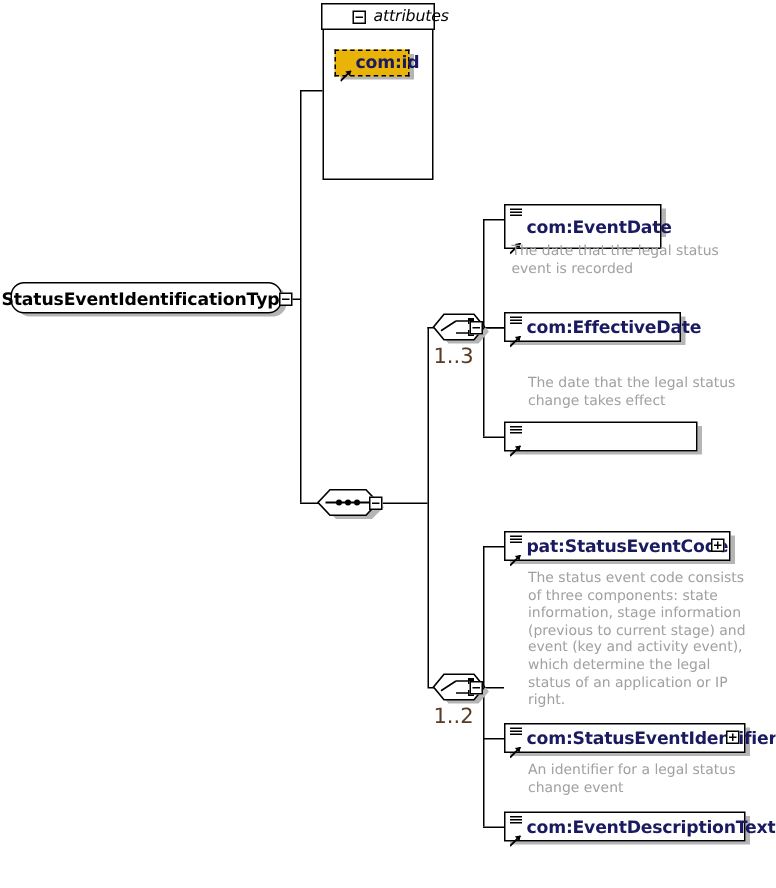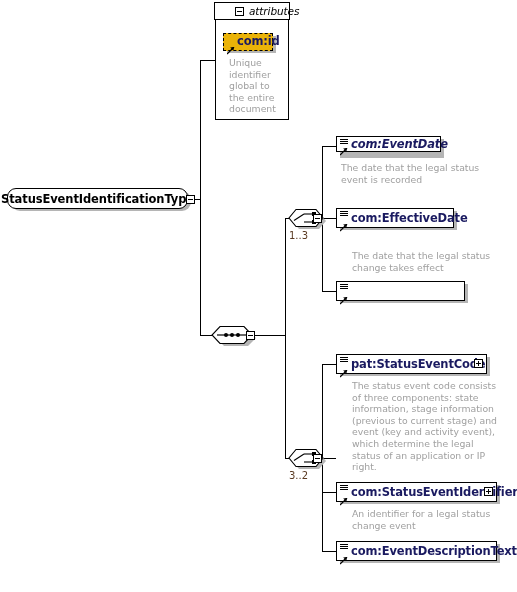--- a/index.html
+++ b/index.html
@@ -223,21 +223,21 @@
   .comp {
     position: absolute;
     z-index: 5;
   }
   .compshadow {
     position: absolute;
     z-index: 3;
   }
   .card {
     position: absolute;
-    font-size: 10px;
+    font-size: 14px;
     color: #5a3a22;
     z-index: 6;
     white-space: nowrap;
   }
 </style>
 </head>
 <body>
 
 <div id="diagram">
 
@@ -286,21 +286,20 @@
   <div class="elshadow" style="left:227px; top:36px; width:49px; height:17px;"></div>
   <div class="attrbox" style="left:223px; top:33px; width:50px; height:18px;">
     <span class="arw">
       <svg width="8" height="8" viewBox="0 0 8 8">
         <path d="M0 7 L7 0" stroke="#000" stroke-width="1.2" fill="none"></path>
         <path d="M7 0 L3.2 0.6 L6.4 3.8 Z" fill="#000"></path>
       </svg>
     </span>
     <span class="lbl">com:id</span>
   </div>
-  <div class="desc" style="left:229px; top:57px; width:56px;">Unique identifier global to the entire document</div>
 
   <div class="rootshadow" style="left:11px; top:191px; width:180px; height:20px;"></div>
   <div class="rootbox" style="left:7px; top:188px; width:181px; height:21px;">
     <span>StatusEventIdentificationType</span>
   </div>
   <div class="minisq" style="left:186px; top:195px;"></div>
 
   <div class="compshadow" style="left:215px; top:327px;">
     <svg width="46" height="22" viewBox="0 0 46 22">
       <path d="M9 3 L33 3 L41 11 L33 19 L9 19 L1 11 Z" fill="#b5b5b5"></path>
@@ -329,21 +328,21 @@
       <line x1="16" y1="7" x2="24" y2="7" stroke="#000" stroke-width="1.1"></line>
       <line x1="16" y1="15" x2="24" y2="15" stroke="#000" stroke-width="1.1"></line>
       <rect x="24" y="5" width="4" height="4" fill="#000"></rect>
       <rect x="24" y="13" width="4" height="4" fill="#000"></rect>
     </svg>
   </div>
   <div class="minisq" style="left:313px; top:214px;"></div>
   <div class="card" style="left:289px; top:230px;">1..3</div>
 
   <div class="elshadow" style="left:340px; top:139px; width:104px; height:19px;"></div>
-  <div class="elbox" style="left:336px; top:136px; width:105px; height:16px;font-style:italic;">
+  <div class="elbox" style="left:336px; top:136px; width:105px; height:30px;">
     <span class="hamb">
         <i></i>
         <i></i>
         <i></i>
       </span>
     <span class="arw">
       <svg width="8" height="8" viewBox="0 0 8 8">
         <path d="M0 7 L7 0" stroke="#000" stroke-width="1.2" fill="none"></path>
         <path d="M7 0 L3.2 0.6 L6.4 3.8 Z" fill="#000"></path>
       </svg>
@@ -393,21 +392,21 @@
     <svg width="40" height="22" viewBox="0 0 40 22">
       <path d="M8 2.5 L28 2.5 L35 11 L28 19.5 L8 19.5 L1 11 Z" fill="#ffffff" stroke="#000" stroke-width="1.1"></path>
       <line x1="6" y1="13.5" x2="16" y2="7" stroke="#000" stroke-width="1.1"></line>
       <line x1="16" y1="7" x2="24" y2="7" stroke="#000" stroke-width="1.1"></line>
       <line x1="16" y1="15" x2="24" y2="15" stroke="#000" stroke-width="1.1"></line>
       <rect x="24" y="5" width="4" height="4" fill="#000"></rect>
       <rect x="24" y="13" width="4" height="4" fill="#000"></rect>
     </svg>
   </div>
   <div class="minisq" style="left:313px; top:454px;"></div>
-  <div class="card" style="left:289px; top:470px;">3..2</div>
+  <div class="card" style="left:289px; top:470px;">1..2</div>
 
   <div class="elshadow" style="left:340px; top:357px; width:150px; height:19px;"></div>
   <div class="elbox" style="left:336px; top:354px; width:151px; height:20px;">
     <span class="hamb">
         <i></i>
         <i></i>
         <i></i>
       </span>
     <span class="arw">
       <svg width="8" height="8" viewBox="0 0 8 8">

